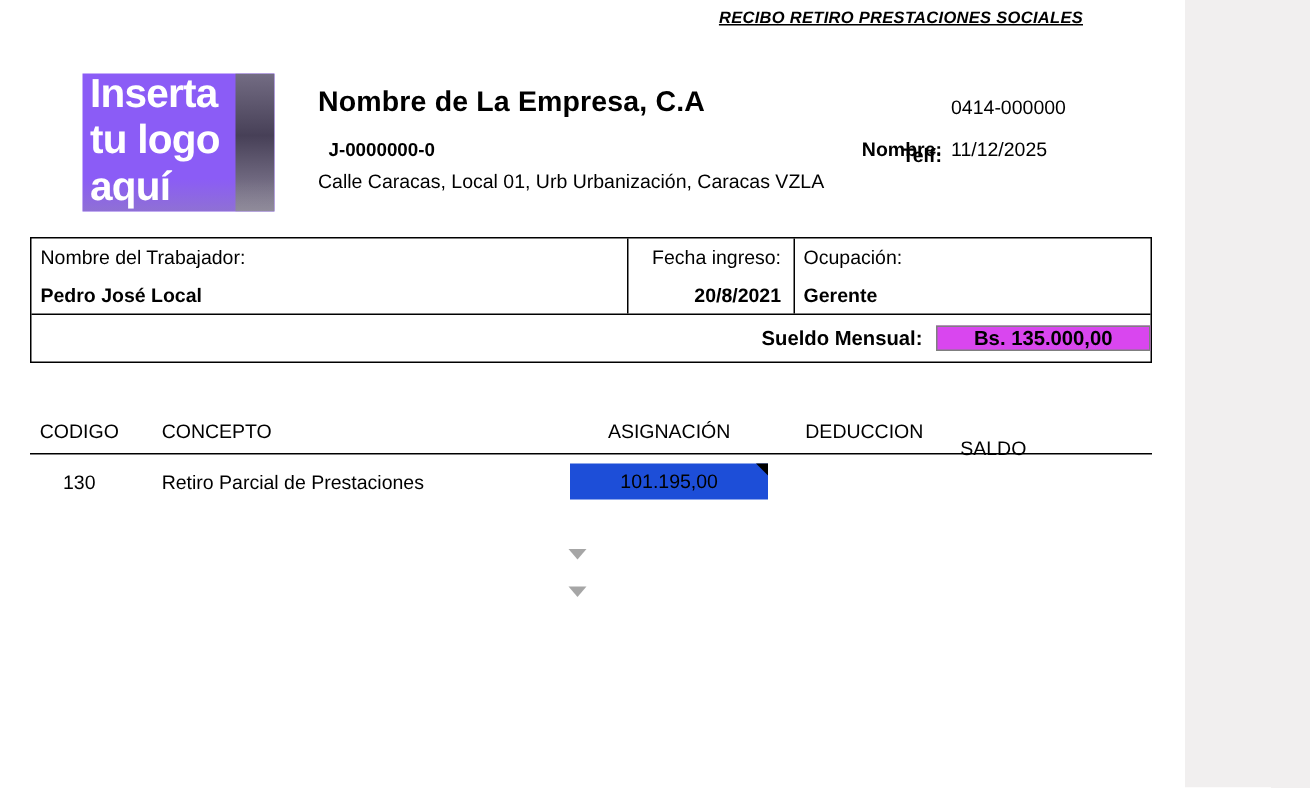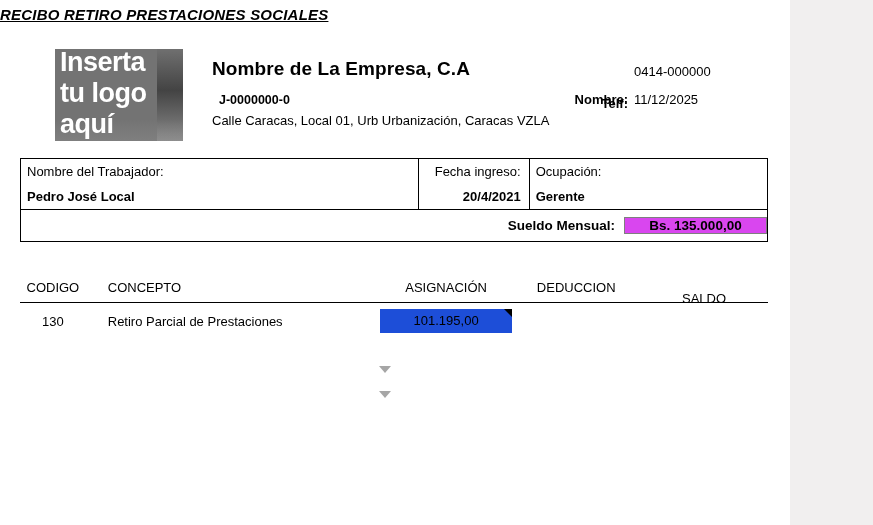--- a/index.html
+++ b/index.html
@@ -31,36 +31,36 @@
     height: 525px;
     background: #f1efef;
   }
 
   
   .doc-title {
     position: absolute;
     left: 0;
     top: 6px;
     width: 722px;
-    text-align: left;
-    font-size: 15px;
+    text-align: right;
+    font-size: 11px;
     font-weight: bold;
     font-style: italic;
     text-decoration: underline;
     letter-spacing: 0.2px;
   }
 
   
   .logo-box {
     position: absolute;
     left: 55px;
     top: 49px;
     width: 128px;
     height: 92px;
-    background: #737373;
+    background: #8b5cf6;
     overflow: hidden;
   }
   .logo-box .ltxt {
     position: absolute;
     left: 5px;
     top: -2px;
     width: 125px;
     color: #ffffff;
     font-family: "Liberation Sans", sans-serif;
     font-weight: bold;
@@ -203,21 +203,21 @@
     display: flex;
     height: 30px;
     border-bottom: 1px solid #000;
     align-items: center;
     font-size: 13px;
   }
   .h-cod  { width: 72px; text-align: center; }
   .h-conc { width: 298px; padding-left: 22px; }
   .h-asig { width: 145px; text-align: center; }
   .h-ded  { width: 140px; text-align: center; }
-  .h-sal  { width: 140px; text-align: center; margin-top: 23px; }
+  .h-sal  { width: 140px; text-align: left; margin-top: 23px; }
 
   .detail-row {
     display: flex;
     height: 26px;
     align-items: center;
     font-size: 13px;
     margin-top: 5px;
   }
   .d-cod  { width: 72px; text-align: center; }
   .d-conc { width: 298px; padding-left: 22px; }
@@ -280,21 +280,21 @@
   <div class="fecha-value">11/12/2025</div>
 
   <div class="info-table">
     <div class="info-row">
       <div class="info-cell c-name">Nombre del Trabajador:</div>
       <div class="info-cell c-date">Fecha ingreso:</div>
       <div class="info-cell c-occ">Ocupación:</div>
     </div>
     <div class="info-row">
       <div class="info-cell c-name bold">Pedro José Local</div>
-      <div class="info-cell c-date bold">20/4/2021</div>
+      <div class="info-cell c-date bold">20/8/2021</div>
       <div class="info-cell c-occ bold">Gerente</div>
     </div>
     <div class="salary-row">
       <div class="salary-spacer"></div>
       <div class="salary-label">Sueldo Mensual:</div>
       <div class="salary-value">Bs. 135.000,00</div>
     </div>
   </div>
 
   <div class="detail">

